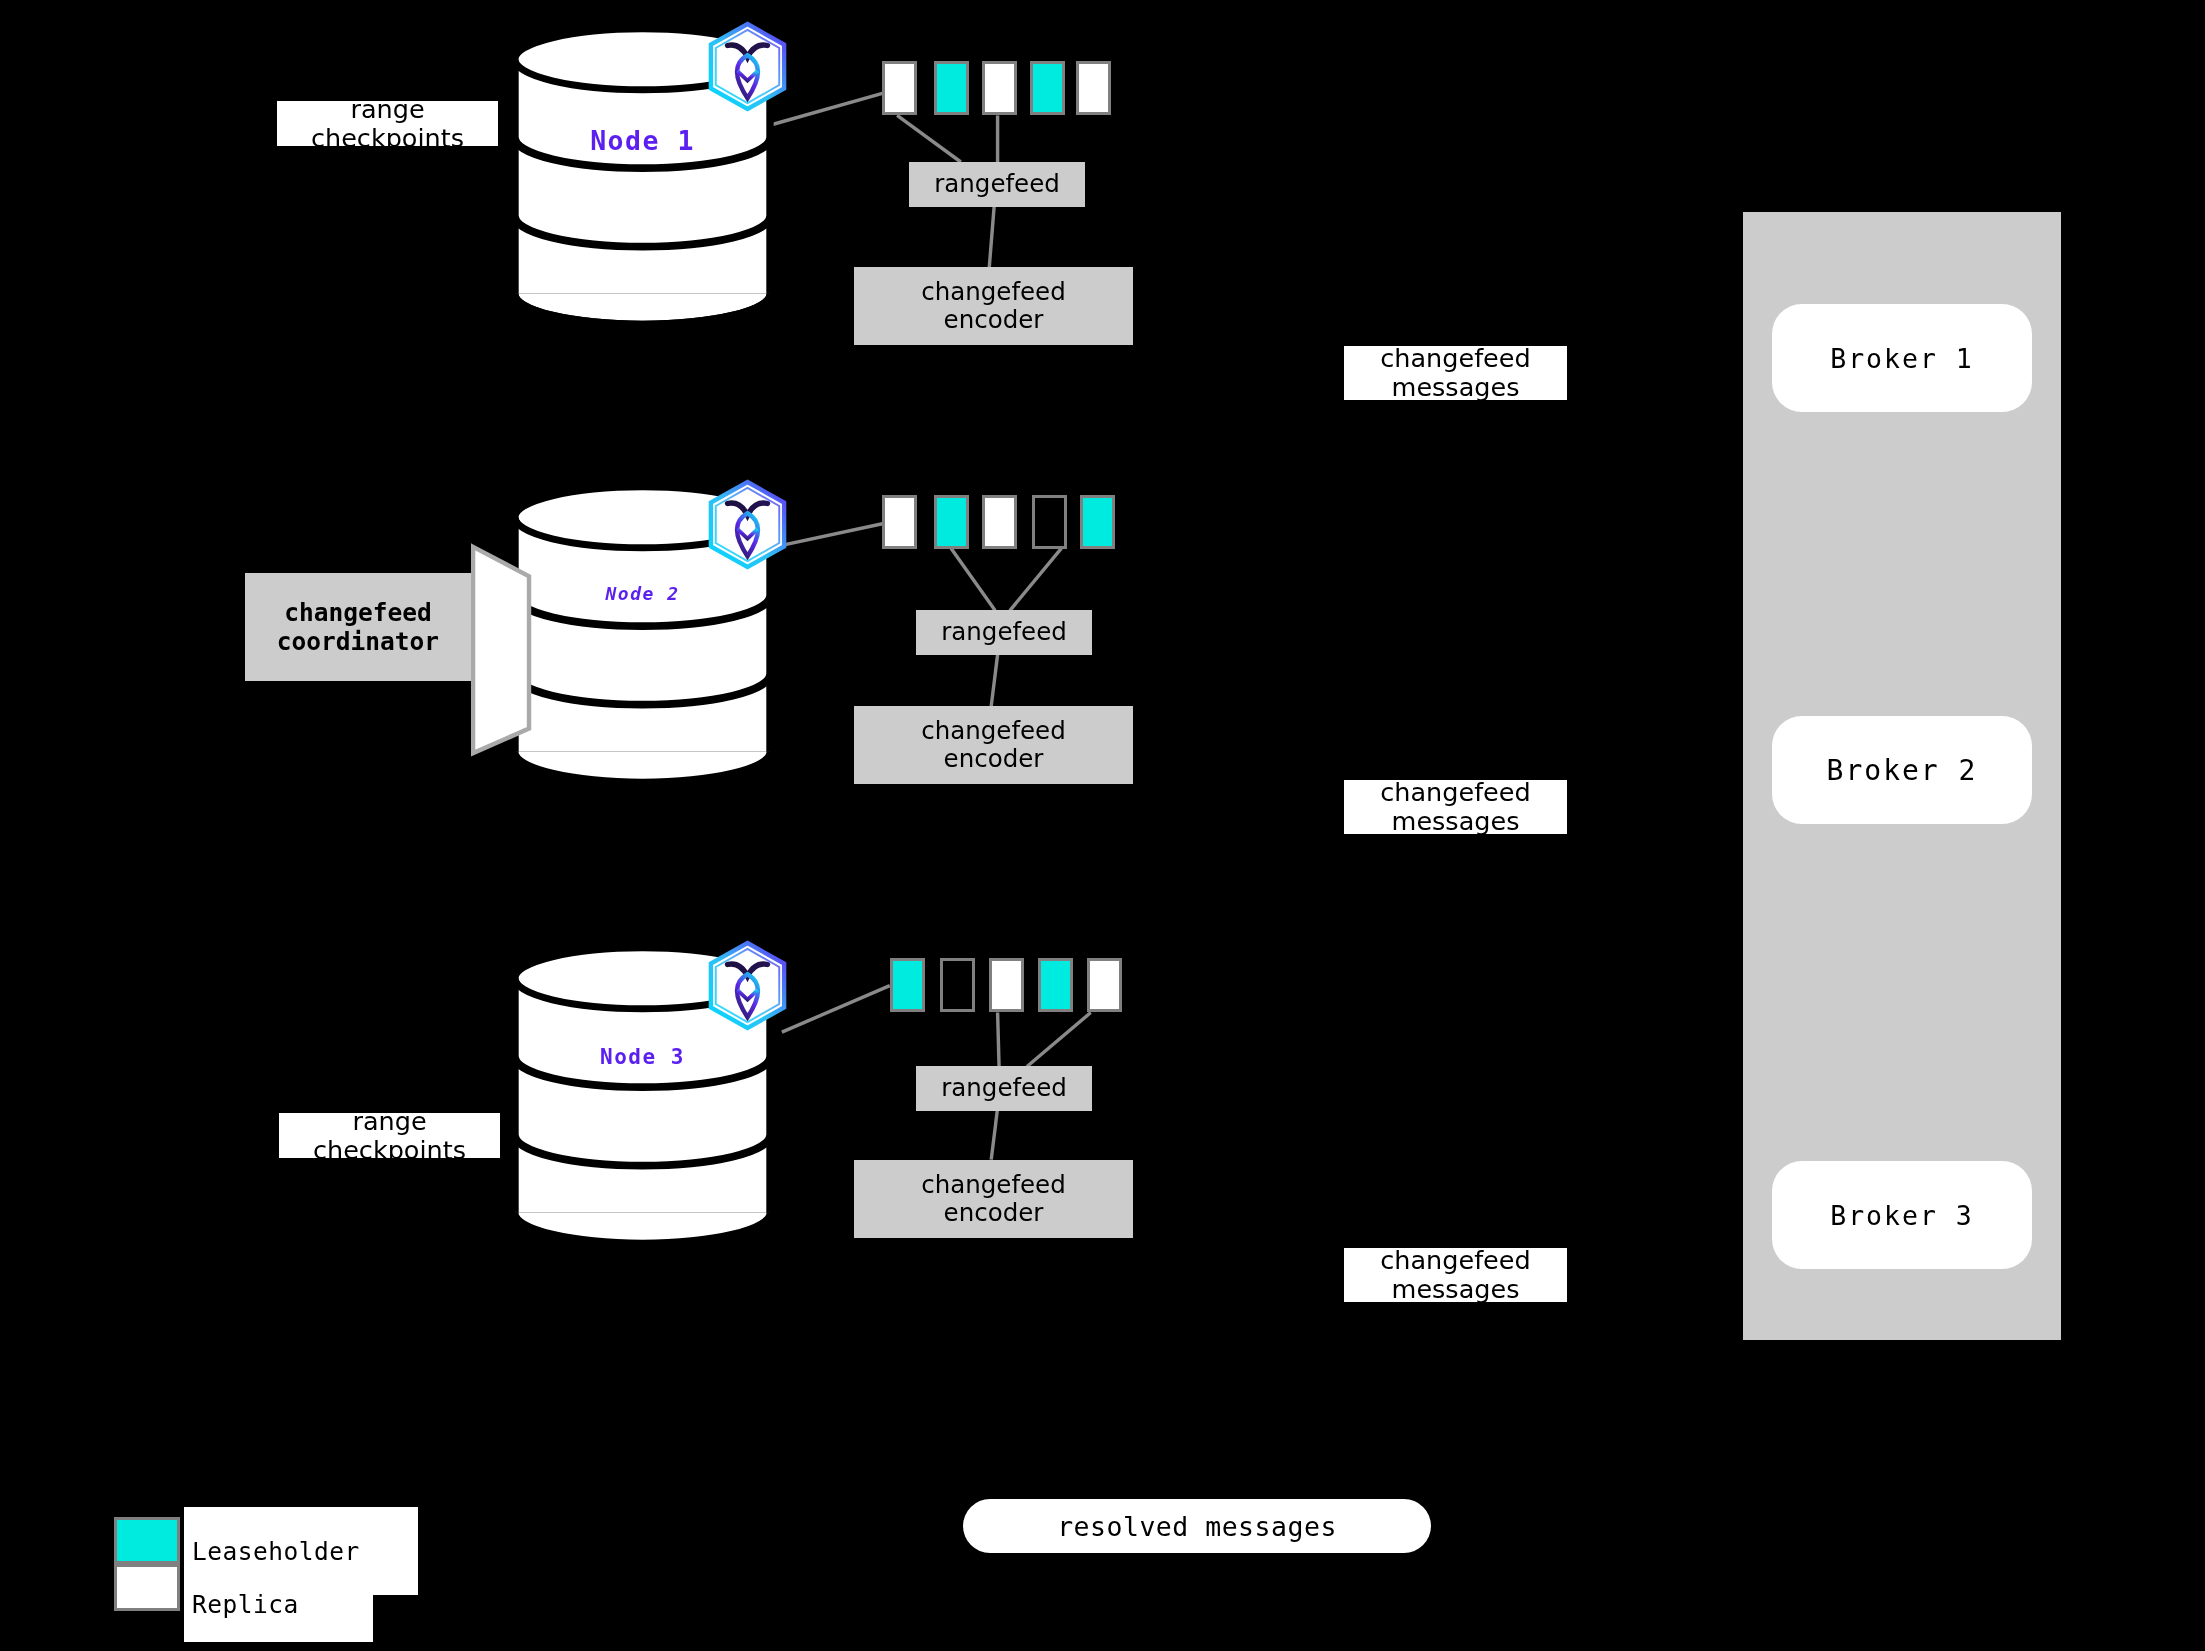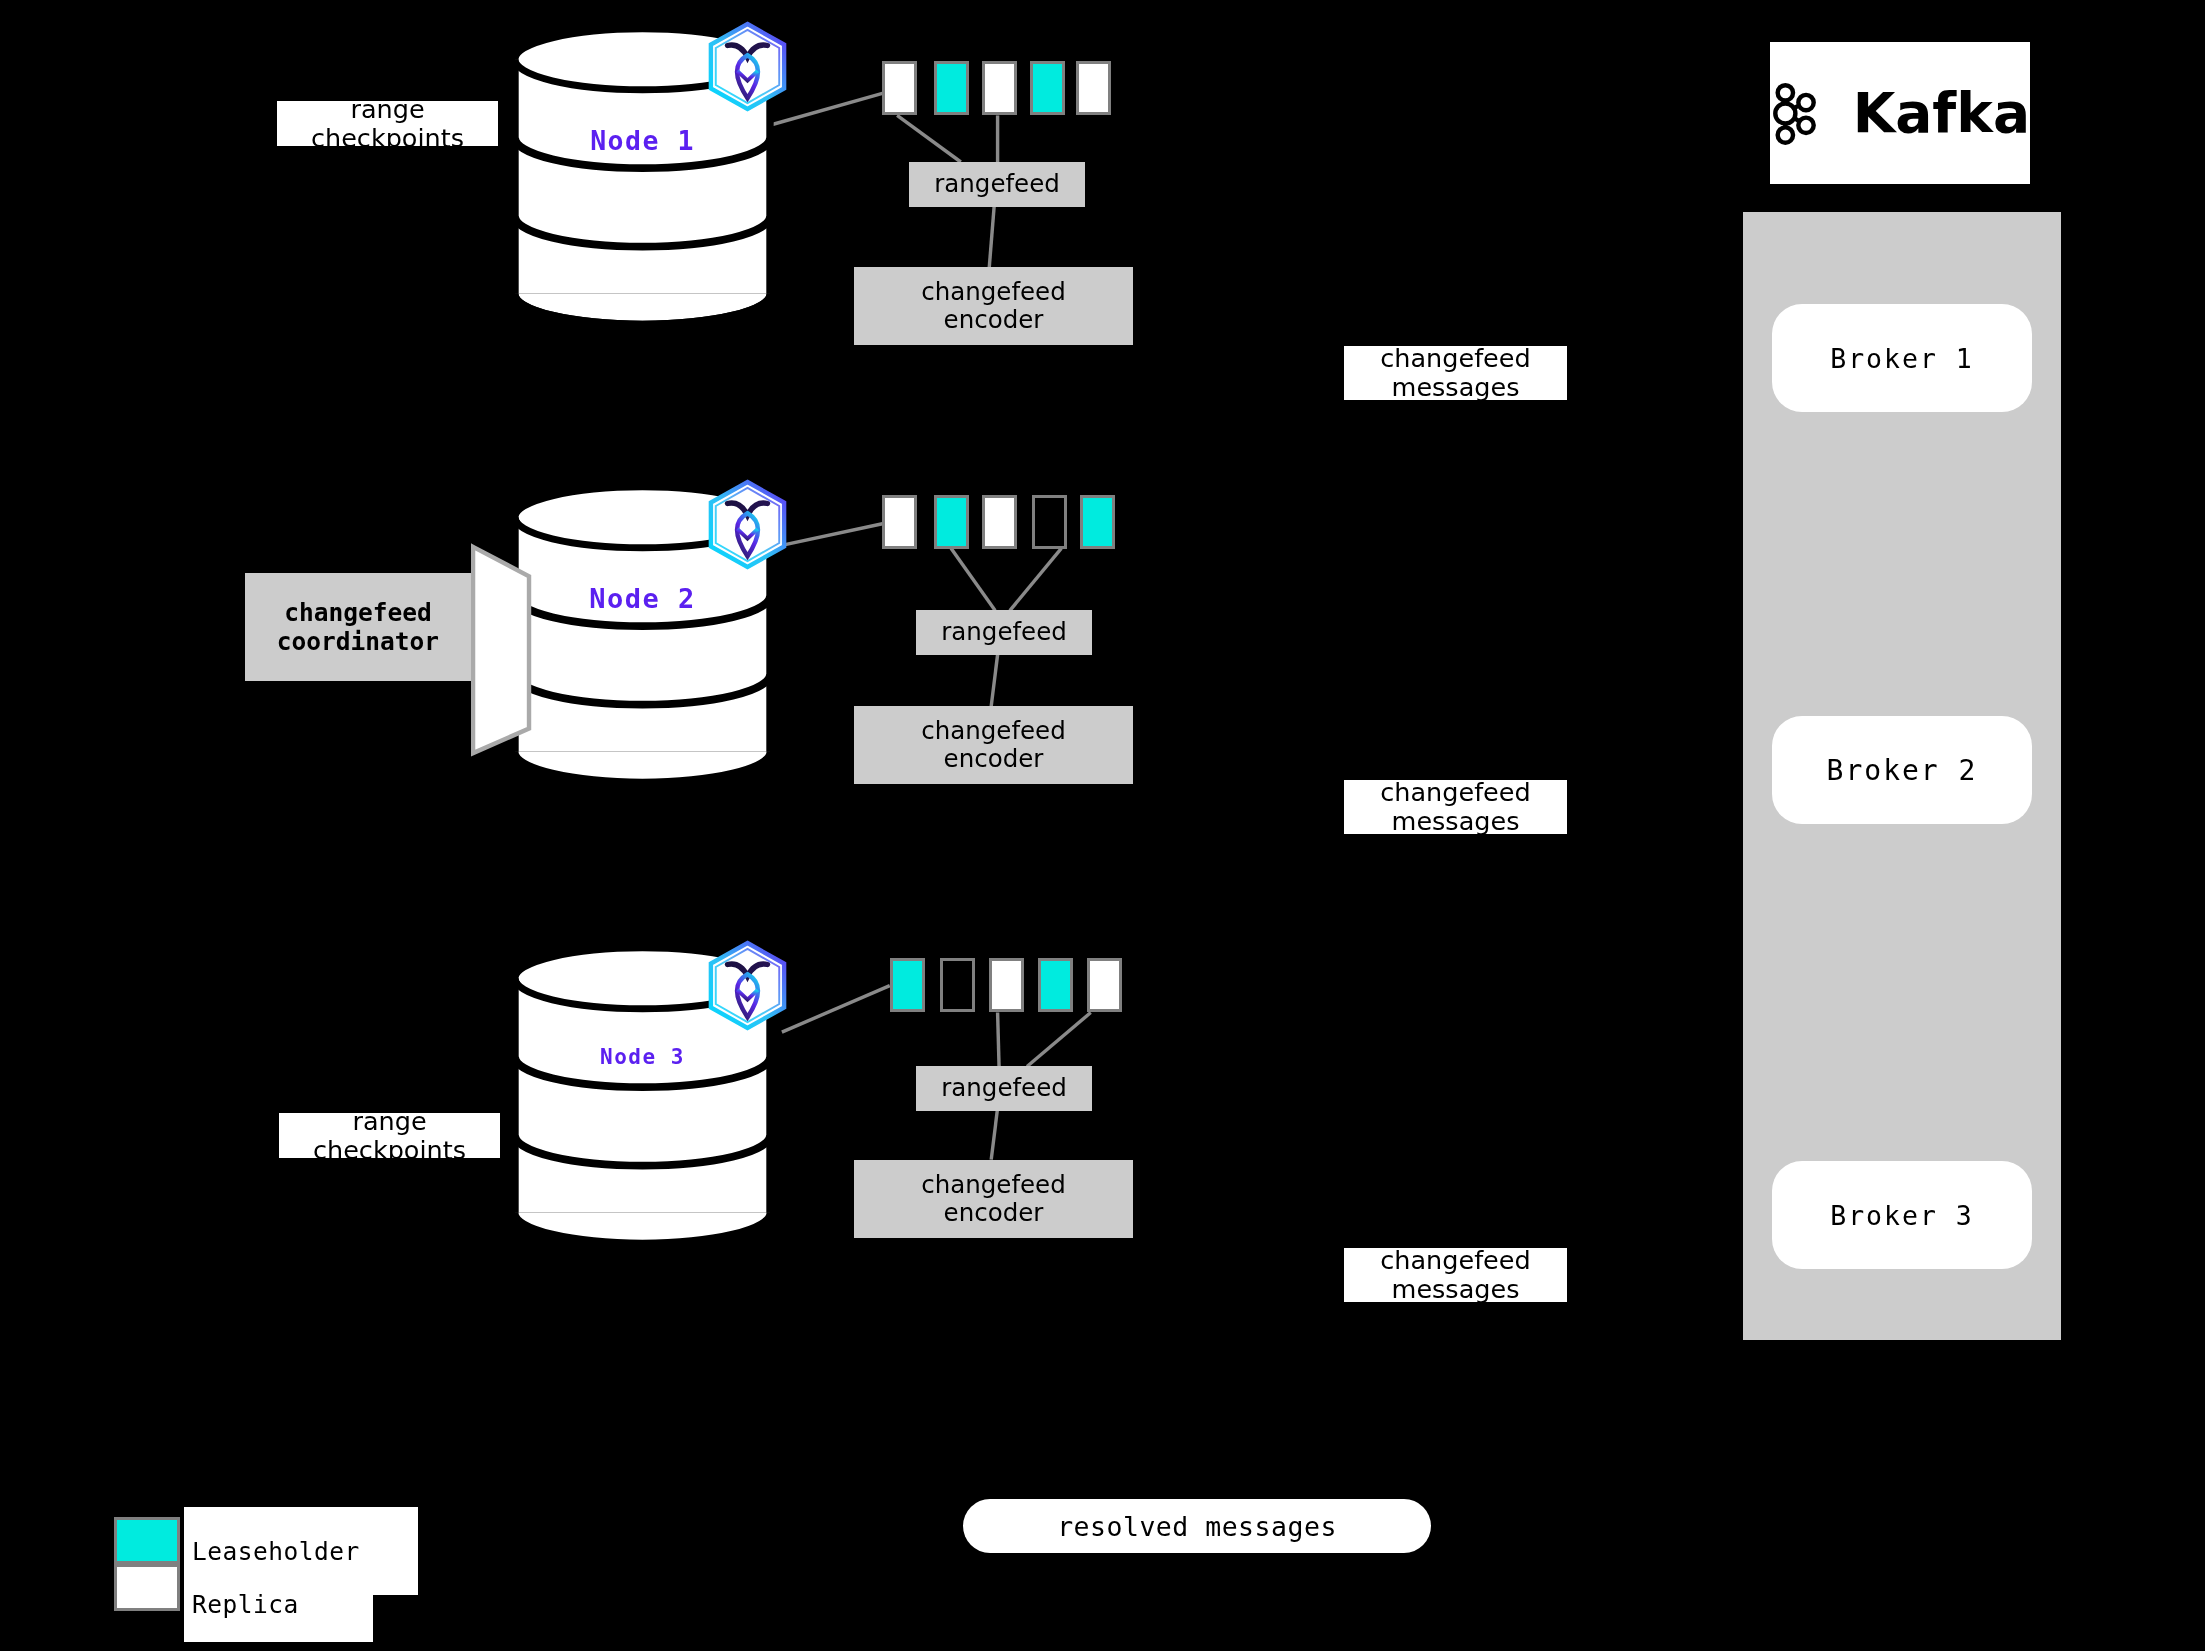--- a/index.html
+++ b/index.html
@@ -170,21 +170,21 @@
     <svg width="265" height="304" viewBox="0 0 540 620">
       <ellipse cx="270" cy="70" rx="260" ry="62" fill="#fff" stroke="#000" stroke-width="14"></ellipse>
       <rect x="17" y="78" width="506" height="470" fill="#fff" stroke="none"></rect>
       <path d="M10 548 A260 62 0 0 0 530 548" stroke="#000" stroke-width="14" fill="#fff"></path>
       <path d="M10 70 A260 62 0 0 0 530 70" stroke="#000" stroke-width="14" fill="none"></path>
       <path d="M10 230 A260 62 0 0 0 530 230" stroke="#000" stroke-width="16" fill="none"></path>
       <path d="M10 390 A260 62 0 0 0 530 390" stroke="#000" stroke-width="16" fill="none"></path>
       <path d="M10 70 L10 548 M530 70 L530 548" stroke="#000" stroke-width="14" fill="none"></path>
     </svg>
   </div>
-  <div class="nodelabel" style="left:510px;top:583px;width:265px;text-align:center;font-size:27px;">Node 2</div>
+  <div class="nodelabel" style="left:510px;top:583px;width:265px;text-align:center;font-size:18px;font-style:italic;">Node 2</div>
   <div class="abs" style="left:706px;top:478px;width:83px;height:93px;">
     <svg width="83" height="93" viewBox="0 0 170 190">
       <polygon points="85,8 160,50 160,140 85,182 10,140 10,50" fill="#fff" stroke="url(#hexgrad)" stroke-width="9"></polygon>
       <polygon points="85,20 150,57 150,133 85,170 20,133 20,57" fill="none" stroke="url(#hexgrad)" stroke-width="4" opacity="0.85"></polygon>
       <path d="M44 52 Q70 46 85 76 Q100 46 126 52" stroke="url(#antgrad)" stroke-width="11" fill="none" stroke-linecap="round"></path>
       <path d="M85 72 Q128 96 85 160 Q42 96 85 72 Z" fill="none" stroke="url(#bodygrad)" stroke-width="9"></path>
       <path d="M85 80 L85 160" stroke="url(#bodygrad)" stroke-width="8"></path>
       <path d="M64 104 L85 124 L106 104" stroke="url(#bodygrad)" stroke-width="8" fill="none"></path>
     </svg>
   </div>
@@ -256,36 +256,20 @@
   <div class="wlabel abs" style="left:279px;top:1113px;width:221px;height:45px;font-size:25.5px;flex-direction:column;overflow:visible;">
     <span>range</span>
     <span>checkpoints</span>
   </div>
 
   <div class="wlabel abs" style="left:1344px;top:1248px;width:223px;height:54px;font-size:25.5px;flex-direction:column;">
     <span>changefeed</span>
     <span>messages</span>
   </div>
 
-  <div class="kafka-logo" style="left:1770px;top:42px;width:260px;height:142px;">
-    <svg width="127" height="103" viewBox="0 0 260 210">
-      <g stroke="#000" stroke-width="15" fill="none">
-        <line x1="52" y1="45" x2="52" y2="100"></line>
-        <line x1="52" y1="100" x2="112" y2="72"></line>
-        <line x1="52" y1="100" x2="112" y2="140"></line>
-        <line x1="52" y1="100" x2="52" y2="170"></line>
-      </g>
-      <circle cx="52" cy="35" r="26" fill="#fff" stroke="#000" stroke-width="15"></circle>
-      <circle cx="52" cy="105" r="34" fill="#fff" stroke="#000" stroke-width="15"></circle>
-      <circle cx="52" cy="178" r="26" fill="#fff" stroke="#000" stroke-width="15"></circle>
-      <circle cx="122" cy="68" r="26" fill="#fff" stroke="#000" stroke-width="15"></circle>
-      <circle cx="122" cy="145" r="26" fill="#fff" stroke="#000" stroke-width="15"></circle>
-    </svg>
-    <span class="kafka-word" style="font-size:55px;margin-left:5.9px;">Kafka</span>
-  </div>
 
   <div class="kcontainer" style="left:1743px;top:212px;width:318px;height:1128px;"></div>
 
   <div class="broker" style="left:1772px;top:304px;width:260px;height:108px;font-size:26.5px;">
     <span>Broker 1</span>
   </div>
   <div class="broker" style="left:1772px;top:716px;width:260px;height:108px;font-size:28px;">
     <span>Broker 2</span>
   </div>
   <div class="broker" style="left:1772px;top:1161px;width:260px;height:108px;font-size:26.5px;">

